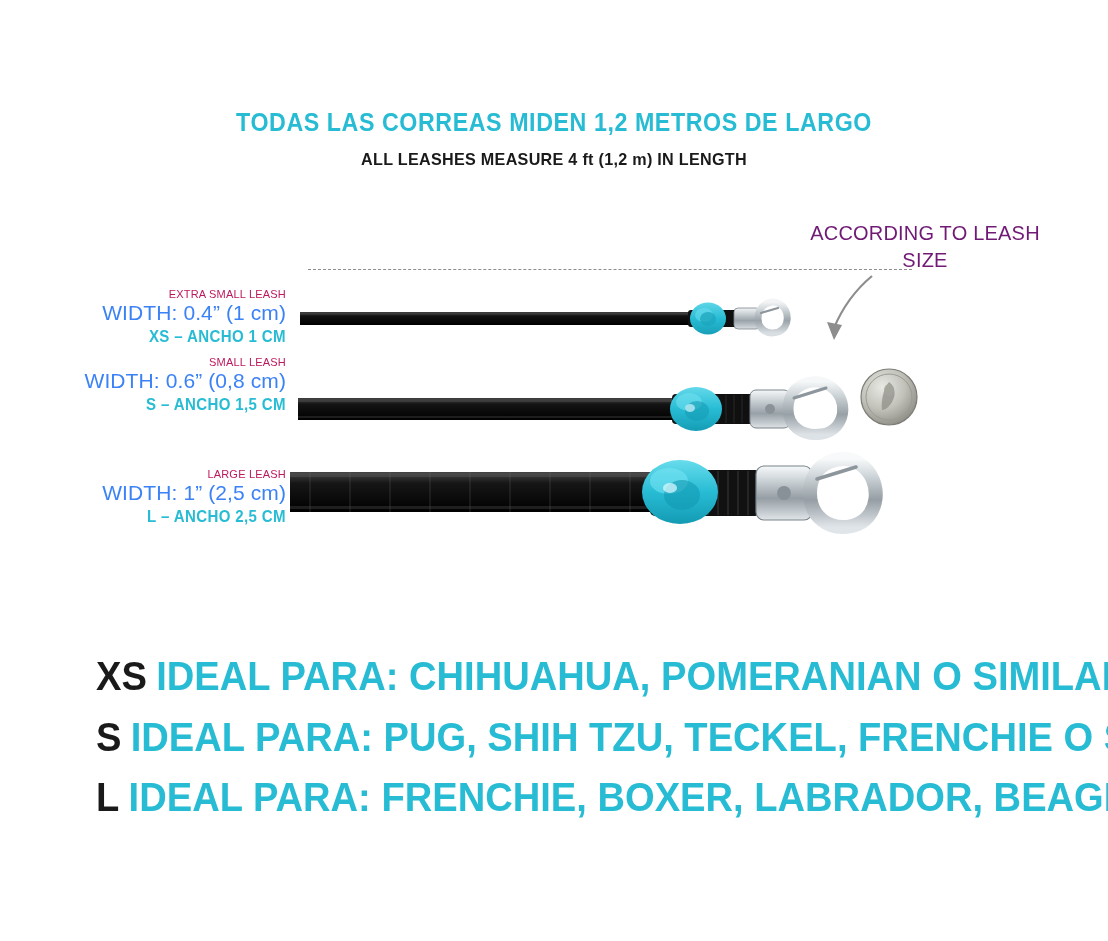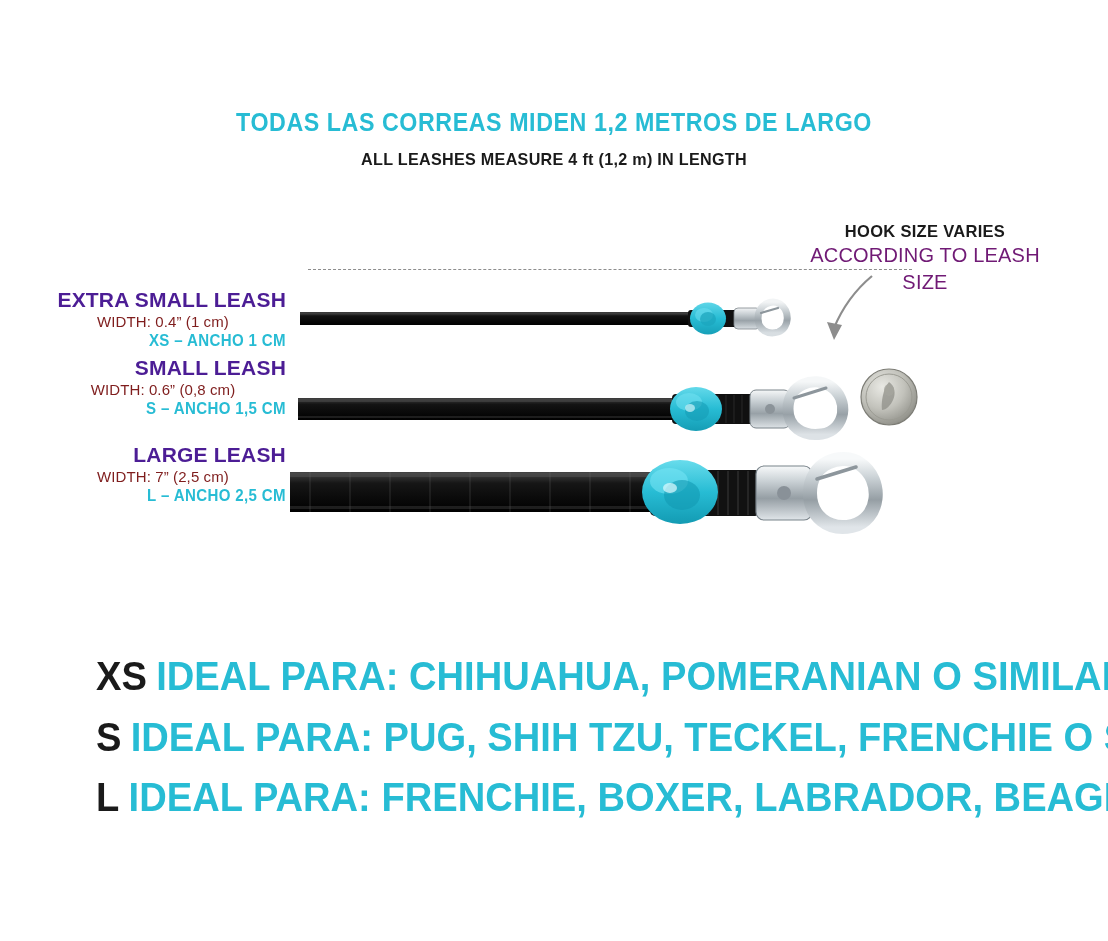--- a/index.html
+++ b/index.html
@@ -80,47 +80,46 @@
     border-top: 1.5px dashed #8d8d8d;
   }
 
   
   .leash-label {
     position: absolute;
     text-align: right;
     line-height: 1.18;
   }
   .leash-label .name {
+    font-size: 11px;
+    font-weight: normal;
+    letter-spacing: 0.2px;
+    color: #be185d;
+    text-transform: uppercase;
+  }
+  .leash-label .width {
     font-size: 21px;
-    font-weight: bold;
-    letter-spacing: 0.2px;
-    color: #4c1d95;
-    text-transform: uppercase;
-  }
-  .leash-label .width {
-    font-size: 15px;
-    color: #7f1d1d;
+    color: #3b82f6;
     letter-spacing: 0.1px;
-    text-align: center;
   }
   .leash-label .es {
     font-size: 16px;
     font-weight: bold;
     color: #27bcd4;
     letter-spacing: 0.4px;
     text-transform: uppercase;
     transform: scaleX(0.94);
     transform-origin: right center;
     display: block;
     margin-top: 2px;
   }
 
   #label-xs { left: 40px;  top: 288px; width: 246px; }
   #label-s  { left: 40px;  top: 356px; width: 246px; }
-  #label-l  { left: 40px;  top: 443px; width: 246px; }
+  #label-l  { left: 40px;  top: 468px; width: 246px; }
 
   
   .leash { position: absolute; }
   #leash-xs { left: 300px; top: 286px; }
   #leash-s  { left: 298px; top: 366px; }
   #leash-l  { left: 290px; top: 448px; }
 
   .coin { position: absolute; left: 860px; top: 368px; }
 
   
@@ -144,21 +143,20 @@
   #ideal-l  { top: 774px; font-size: 41px; }
   #ideal-xs .size, #ideal-s .size, #ideal-l .size { font-size: 41px; }
 </style>
 </head>
 <body>
 
 <div class="title-es">TODAS LAS CORREAS MIDEN 1,2 METROS DE LARGO</div>
 <div class="title-en">ALL LEASHES MEASURE 4 ft (1,2 m) IN LENGTH</div>
 
 <div class="hook-note">
-  <div class="l1">HOOK SIZE VARIES</div>
   <div class="l2">ACCORDING TO LEASH SIZE</div>
 </div>
 
 <svg class="hook-arrow" viewBox="0 0 80 80">
   <path d="M72 6 C 60 16, 44 34, 34 58" fill="none" stroke="#8d8d8d" stroke-width="2.2"></path>
   <path d="M34 70 L 27 52 L 42 55 Z" fill="#8d8d8d"></path>
 </svg>
 
 <div class="dash-line"></div>
 
@@ -169,21 +167,21 @@
 </div>
 
 <div class="leash-label" id="label-s">
   <div class="name">SMALL LEASH</div>
   <div class="width">WIDTH: 0.6” (0,8 cm)</div>
   <div class="es">S – ANCHO 1,5 CM</div>
 </div>
 
 <div class="leash-label" id="label-l">
   <div class="name">LARGE LEASH</div>
-  <div class="width">WIDTH: 7” (2,5 cm)</div>
+  <div class="width">WIDTH: 1” (2,5 cm)</div>
   <div class="es">L – ANCHO 2,5 CM</div>
 </div>
 
 <svg class="leash" id="leash-xs" width="510" height="70" viewBox="0 0 510 70">
   <defs>
     <linearGradient id="webXS" x1="0" y1="0" x2="0" y2="1">
       <stop offset="0%" stop-color="#3a3a3a"></stop>
       <stop offset="35%" stop-color="#111111"></stop>
       <stop offset="100%" stop-color="#000000"></stop>
     </linearGradient>

